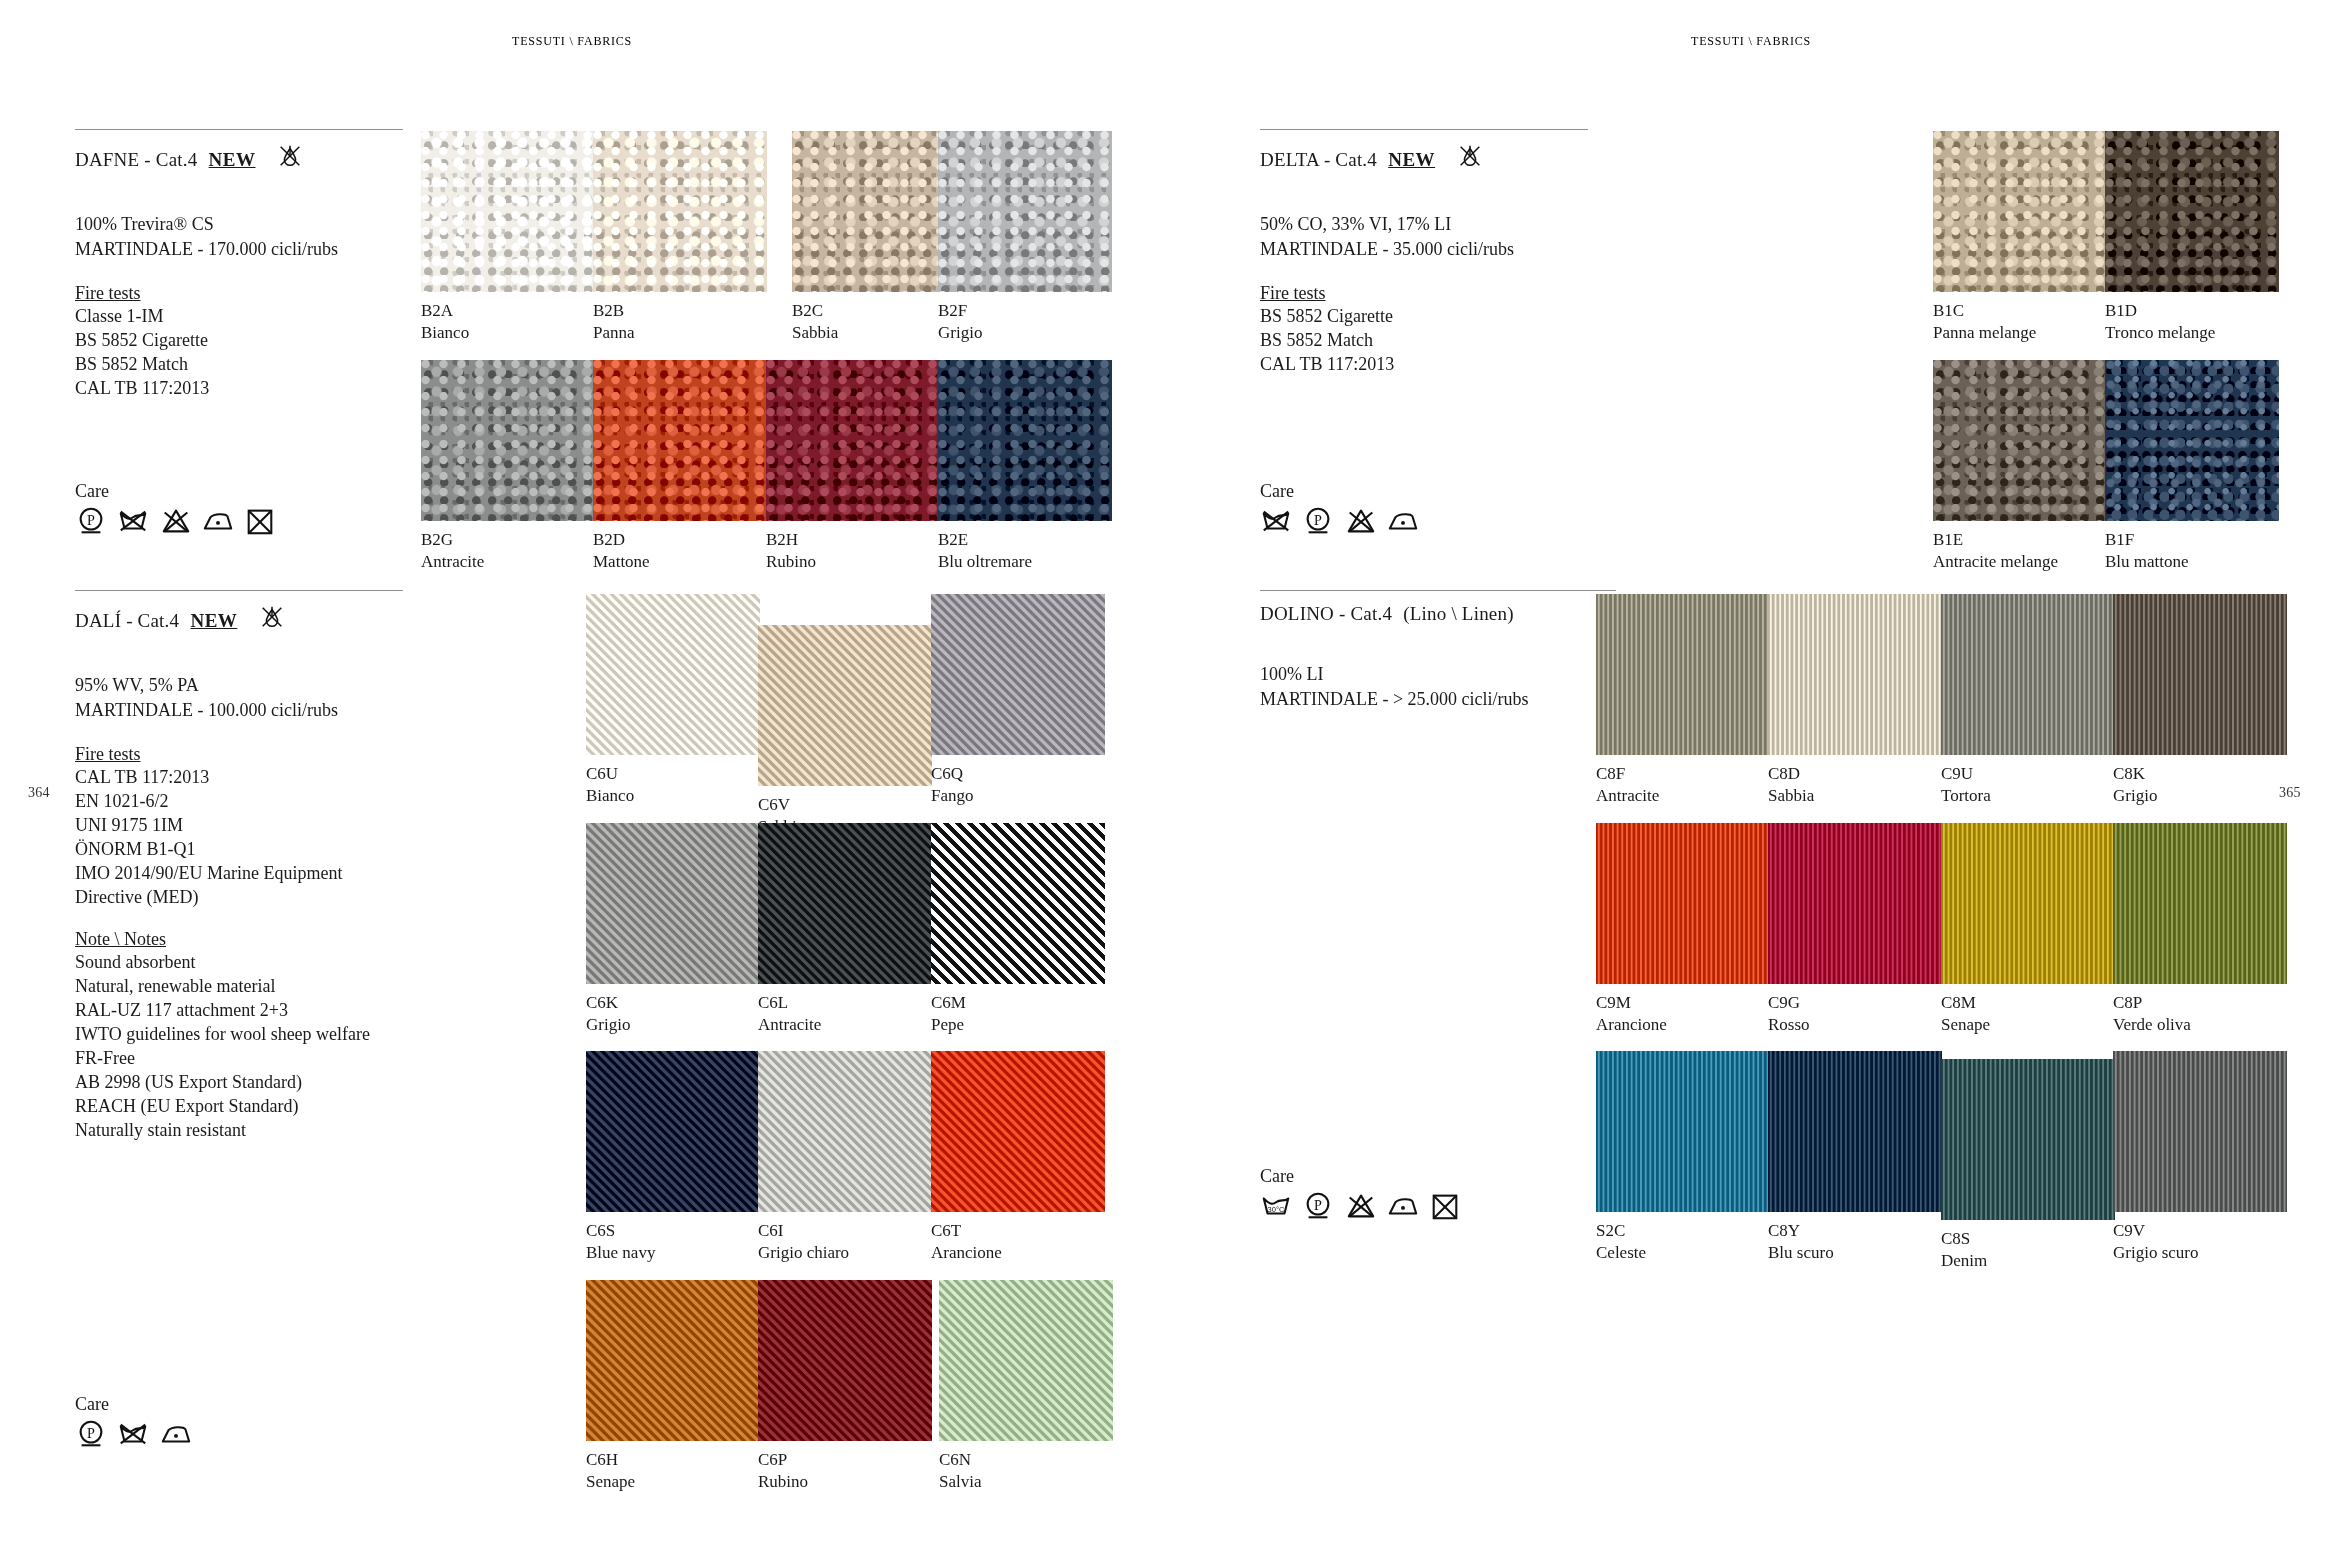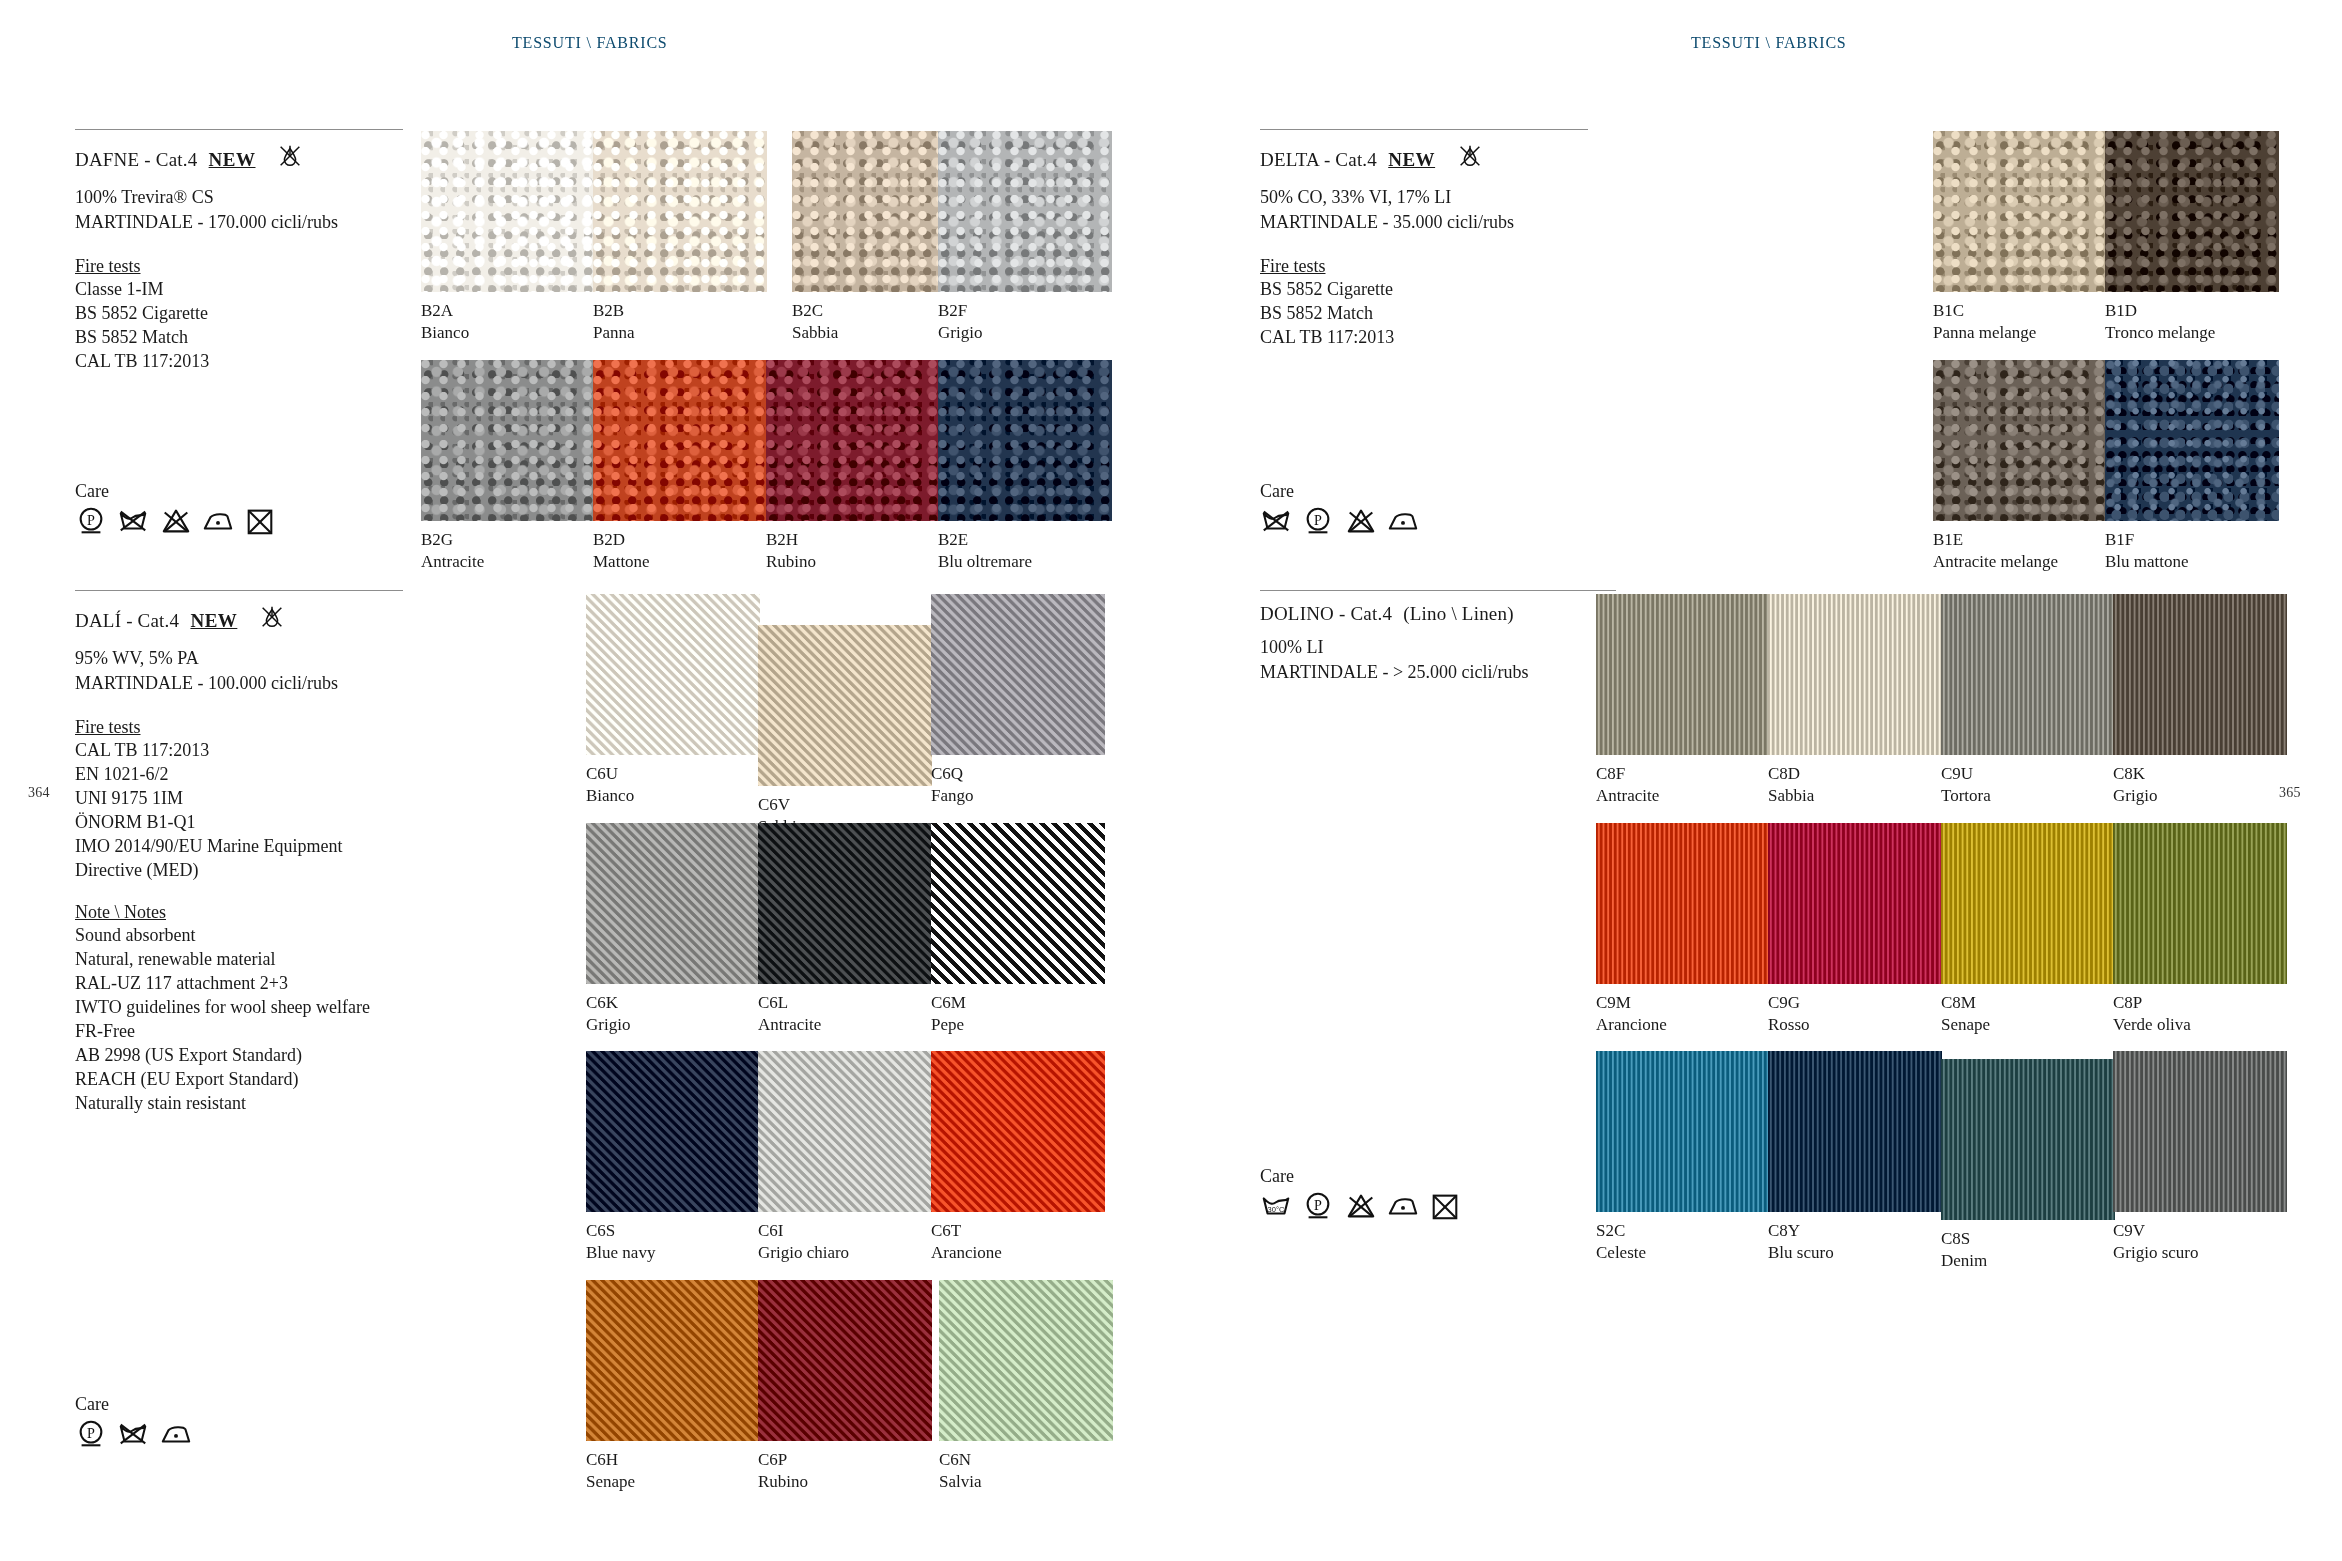--- a/index.html
+++ b/index.html
@@ -9,21 +9,21 @@
     font-family:"Liberation Serif","DejaVu Serif",serif;
     color:#1a1a1a;
     overflow:hidden;
     position:relative;
   }
   .page-header{
     position:absolute;top:34px;left:0;width:100%;
     display:flex;
   }
   .hdr{
-    font-size:16px;letter-spacing:0.8px;color:#0c4a6e;
+    font-size:12px;letter-spacing:0.8px;color:#000000;
     position:absolute;
   }
   .hdr.left{left:512px;}
   .hdr.right{left:1691px;}
 
   .folio{
     position:absolute;font-size:14px;color:#333;letter-spacing:0.3px;
   }
   .folio.l{left:28px;top:785px;}
   .folio.r{left:2279px;top:785px;}
@@ -31,21 +31,21 @@
   
   .section{position:absolute;}
   .rule{border-top:0.9px solid #8d8d8d;width:100%;}
   .sec-title{
     font-size:19px;margin-top:12px;white-space:nowrap;
     letter-spacing:0.2px;
   }
   .sec-title .new{font-weight:bold;text-decoration:underline;margin-left:11.2px;letter-spacing:0.5px;}
   .sec-title .paren{margin-left:11.2px;}
   .nodrop{display:inline-block;vertical-align:-3.7px;margin-left:20.6px;}
-  .spec{font-size:18px;line-height:25px;margin-top:10px;}
+  .spec{font-size:18px;line-height:25px;margin-top:37px;}
   .blocktitle{font-size:18px;text-decoration:underline;margin-top:20.6px;}
   .listline{font-size:18px;line-height:24px;}
   .care-wrap{position:absolute;}
   .care-label{font-size:18px;margin-bottom:2.8px;}
   .care-icons{display:flex;align-items:center;gap:10.3px;}
 
   
   .grid{position:absolute;}
   .cell{position:absolute;}
   .sw{

